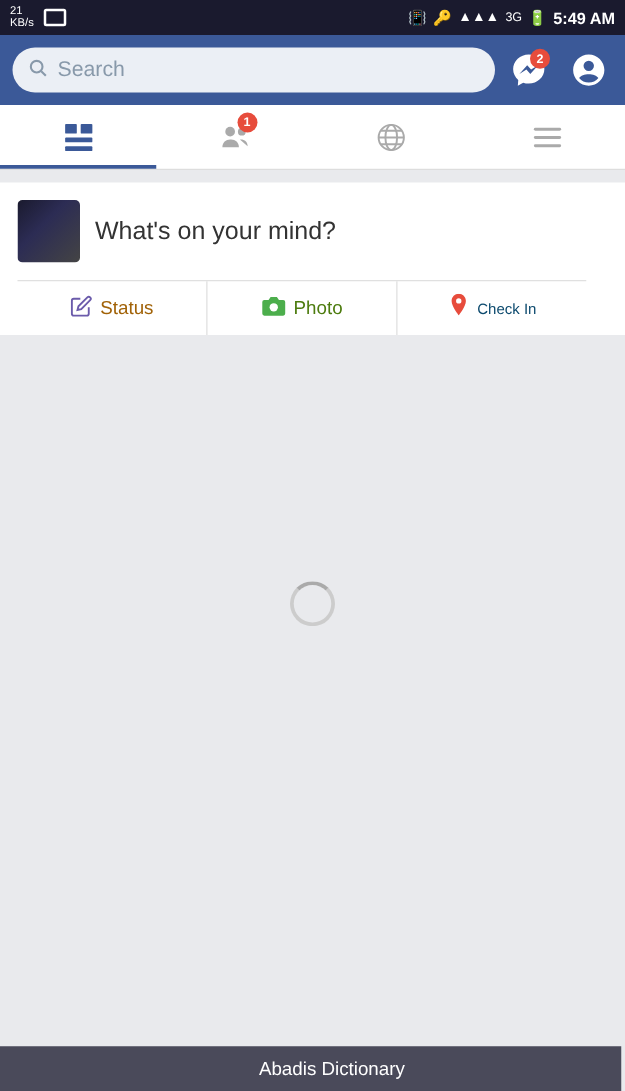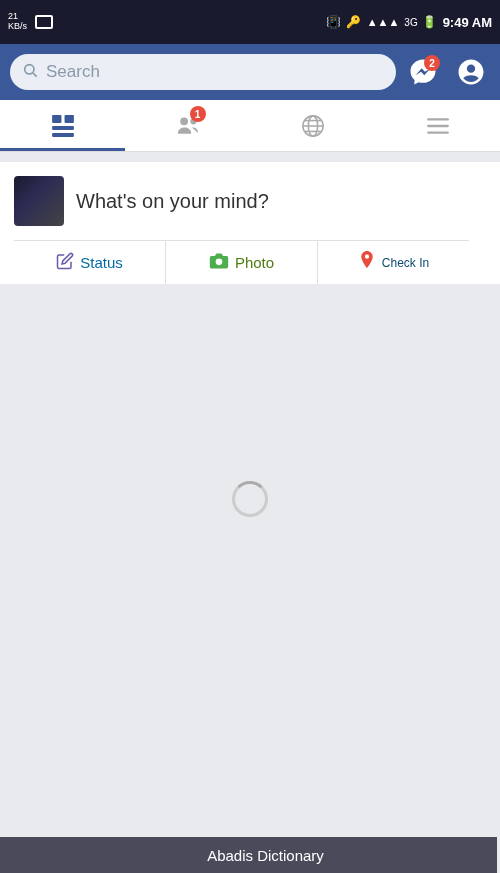--- a/index.html
+++ b/index.html
@@ -8,21 +8,21 @@
       height: 873px;
       font-family: 'Helvetica Neue', Arial, sans-serif;
       background: #e9eaed;
       overflow: hidden;
       position: relative;
     }
 
     
     .status-bar {
       background: #1a1a2e;
-      height: 44px;
+      height: 28px;
       display: flex;
       align-items: center;
       justify-content: space-between;
       padding: 12px 8px;
       color: white;
       font-size: 11px;
     }
     .status-left {
       display: flex;
       align-items: center;
@@ -238,21 +238,21 @@
   <div class="status-left">
     <div class="status-kb" style="font-size:9px;color:white;">21<br>KB/s</div>
     <div style="width:18px;height:14px;border:2px solid white;border-radius:2px;margin-left:4px;"></div>
   </div>
   <div class="status-right">
     <span>📳</span>
     <span>🔑</span>
     <span style="font-size:11px;">▲▲▲</span>
     <span style="font-size:10px;">3G</span>
     <span>🔋</span>
-    <span class="status-time">9:49 AM</span>
+    <span class="status-time">5:49 AM</span>
   </div>
 </div>
 
 <div class="nav-bar">
   <div class="search-box">
     <span class="search-icon-svg">
       <svg width="16" height="16" viewBox="0 0 24 24" fill="none" stroke="#8899aa" stroke-width="2.5">
         <circle cx="11" cy="11" r="7"></circle>
         <line x1="16.5" y1="16.5" x2="22" y2="22"></line>
       </svg>
@@ -327,21 +327,21 @@
 
   <div class="action-bar">
 
     <div class="action-btn">
       <span>
         <svg width="18" height="18" viewBox="0 0 24 24" fill="none" stroke="#6b5bab" stroke-width="2">
           <path d="M11 4H4a2 2 0 00-2 2v14a2 2 0 002 2h14a2 2 0 002-2v-7"></path>
           <path d="M18.5 2.5a2.121 2.121 0 013 3L12 15l-4 1 1-4 9.5-9.5z"></path>
         </svg>
       </span>
-      <span style="color:#0369a1;font-size:15px;">Status</span>
+      <span style="color:#a16207;font-size:15px;">Status</span>
     </div>
 
     <div class="action-btn">
       <span>
         <svg width="20" height="20" viewBox="0 0 24 24" fill="#4cae4c">
           <path d="M23 19a2 2 0 01-2 2H3a2 2 0 01-2-2V8a2 2 0 012-2h4l2-3h6l2 3h4a2 2 0 012 2z"></path>
           <circle cx="12" cy="13" r="4" fill="white"></circle>
         </svg>
       </span>
       <span style="color:#4d7c0f;font-size:15px;">Photo</span>

